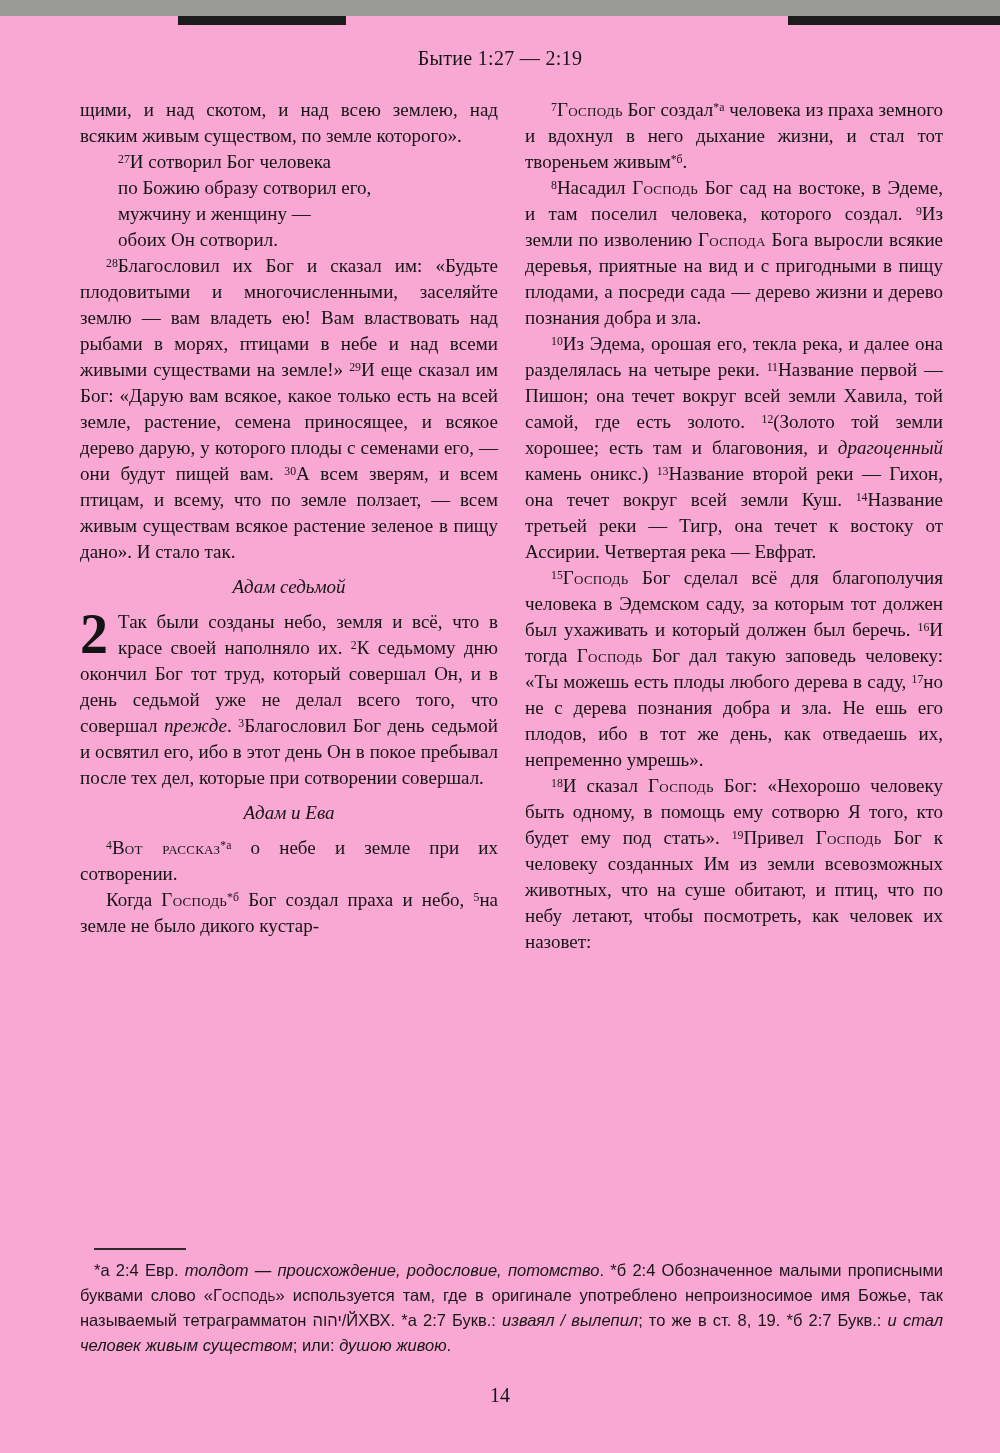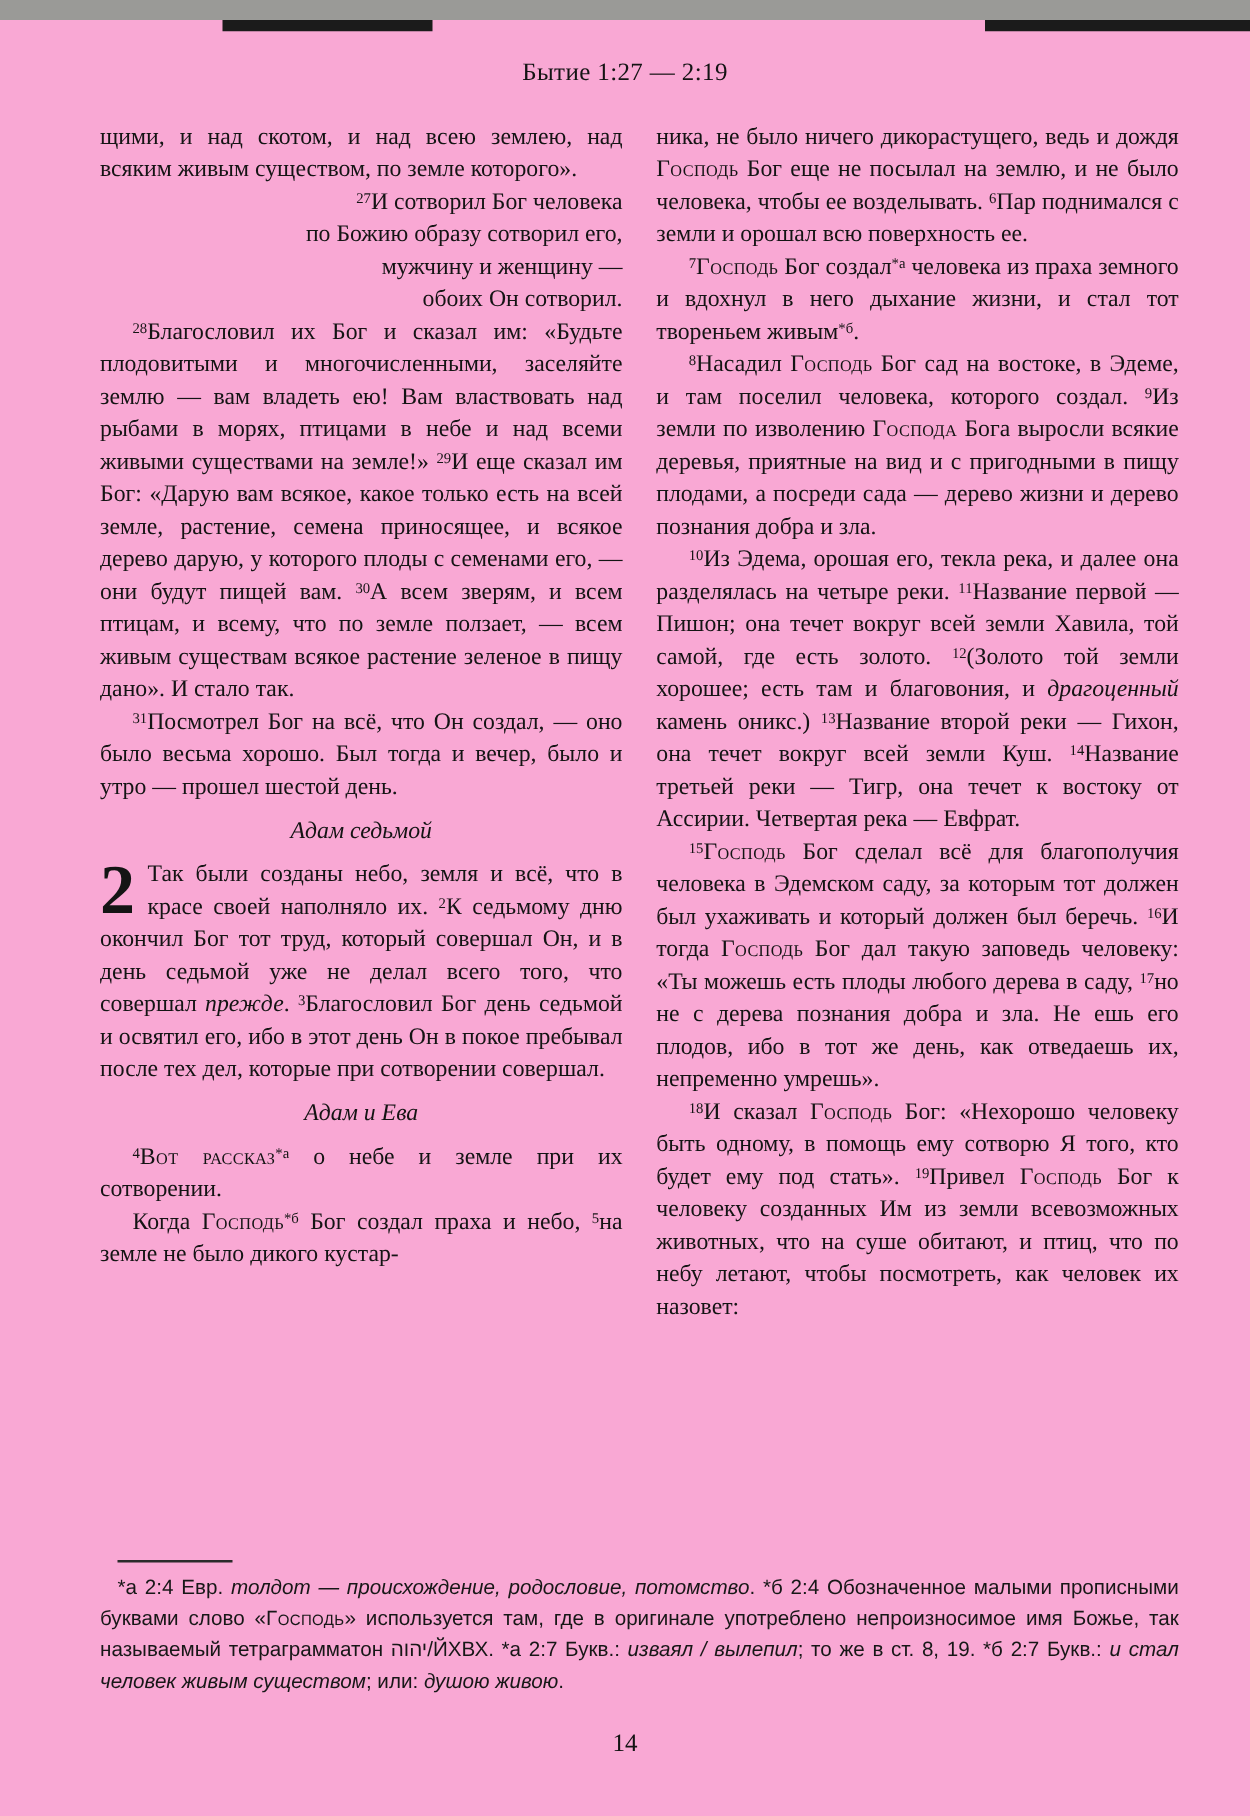--- a/index.html
+++ b/index.html
@@ -38,21 +38,21 @@
     width: 418px;
     font-size: 19px;
     line-height: 26px;
     text-align: justify;
     hyphens: manual;
   }
 
   .para { margin: 0; }
   .para.indent { text-indent: 26px; }
 
-  .poetry { margin-left: 38px; text-align: right; }
+  .poetry { margin-left: 38px; text-align: left; }
   .poetry-line { white-space: normal; }
 
   .section-heading {
     text-align: center;
     font-style: italic;
     margin: 9px 0;
     text-indent: 0;
   }
 
   .chapter { text-indent: 0; }
@@ -117,29 +117,27 @@
   <div class="columns">
     <div class="column">
         <div class="para plain"><span>щими, и над скотом, и над всею землею, над всяким живым существом, по земле которого».</span></div>
         <div class="poetry">
           <div class="poetry-line"><sup>27</sup><span>И сотворил Бог человека</span></div>
           <div class="poetry-line"><span>по Божию образу сотворил его,</span></div>
           <div class="poetry-line"><span>мужчину и женщину —</span></div>
           <div class="poetry-line"><span>обоих Он сотворил.</span></div>
         </div>
         <div class="para indent"><sup>28</sup><span>Благословил их Бог и сказал им: «Будьте плодовитыми и многочисленными, заселяйте землю — вам владеть ею! Вам властвовать над рыбами в морях, птицами в небе и над всеми живыми существами на земле!» </span><sup>29</sup><span>И еще сказал им Бог: «Дарую вам всякое, какое только есть на всей земле, растение, семена приносящее, и всякое дерево дарую, у которого плоды с семенами его, — они будут пищей вам. </span><sup>30</sup><span>А всем зверям, и всем птицам, и всему, что по земле ползает, — всем живым существам всякое растение зеленое в пищу дано». И стало так.</span></div>
-        <div class="para indent"><sup>31</sup><span>Посмотрел Бог на всё, что Он создал, — оно было весьма хорошо. Был тогда и вечер, было и утро — прошел шестой день.</span></div>
         <div class="section-heading"><span>Адам седьмой</span></div>
         <div class="para chapter"><span class="dropcap">2</span><span>Так были созданы небо, земля и всё, что в красе своей наполняло их. </span><sup>2</sup><span>К седьмому дню окончил Бог тот труд, который совершал Он, и в день седьмой уже не делал всего того, что совершал </span><span class="i">прежде</span><span>. </span><sup>3</sup><span>Благословил Бог день седьмой и освятил его, ибо в этот день Он в покое пребывал после тех дел, которые при сотворении совершал.</span></div>
         <div class="section-heading"><span>Адам и Ева</span></div>
         <div class="para indent"><sup>4</sup><span class="sc">Вот рассказ</span><sup>*а</sup><span> о небе и земле при их сотворении.</span></div>
         <div class="para indent"><span>Когда </span><span class="sc">Господь</span><sup>*б</sup><span> Бог создал праха и небо, </span><sup>5</sup><span>на земле не было дикого кустар-</span></div>
       </div>
     <div class="column">
-        <div class="para plain"><span>ника, не было ничего дикорастущего, ведь и дождя </span><span class="sc">Господь</span><span> Бог еще не посылал на землю, и не было человека, чтобы ее возделывать. </span><sup>6</sup><span>Пар поднимался с земли и орошал всю поверхность ее.</span></div>
         <div class="para indent"><sup>7</sup><span class="sc">Господь</span><span> Бог создал</span><sup>*а</sup><span> человека из праха земного и вдохнул в него дыхание жизни, и стал тот твореньем живым</span><sup>*б</sup><span>.</span></div>
         <div class="para indent"><sup>8</sup><span>Насадил </span><span class="sc">Господь</span><span> Бог сад на востоке, в Эдеме, и там поселил человека, которого создал. </span><sup>9</sup><span>Из земли по изволению </span><span class="sc">Господа</span><span> Бога выросли всякие деревья, приятные на вид и с пригодными в пищу плодами, а посреди сада — дерево жизни и дерево познания добра и зла.</span></div>
         <div class="para indent"><sup>10</sup><span>Из Эдема, орошая его, текла река, и далее она разделялась на четыре реки. </span><sup>11</sup><span>Название первой — Пишон; она течет вокруг всей земли Хавила, той самой, где есть золото. </span><sup>12</sup><span>(Золото той земли хорошее; есть там и благовония, и </span><span class="i">драгоценный</span><span> камень оникс.) </span><sup>13</sup><span>Название второй реки — Гихон, она течет вокруг всей земли Куш. </span><sup>14</sup><span>Название третьей реки — Тигр, она течет к востоку от Ассирии. Четвертая река — Евфрат.</span></div>
         <div class="para indent"><sup>15</sup><span class="sc">Господь</span><span> Бог сделал всё для благополучия человека в Эдемском саду, за которым тот должен был ухаживать и который должен был беречь. </span><sup>16</sup><span>И тогда </span><span class="sc">Господь</span><span> Бог дал такую заповедь человеку: «Ты можешь есть плоды любого дерева в саду, </span><sup>17</sup><span>но не с дерева познания добра и зла. Не ешь его плодов, ибо в тот же день, как отведаешь их, непременно умрешь».</span></div>
         <div class="para indent"><sup>18</sup><span>И сказал </span><span class="sc">Господь</span><span> Бог: «Нехорошо человеку быть одному, в помощь ему сотворю Я того, кто будет ему под стать». </span><sup>19</sup><span>Привел </span><span class="sc">Господь</span><span> Бог к человеку созданных Им из земли всевозможных животных, что на суше обитают, и птиц, что по небу летают, чтобы посмотреть, как человек их назовет:</span></div>
       </div>
   </div>
 
   <div class="footnotes">
     <div class="footnote-rule"></div>

